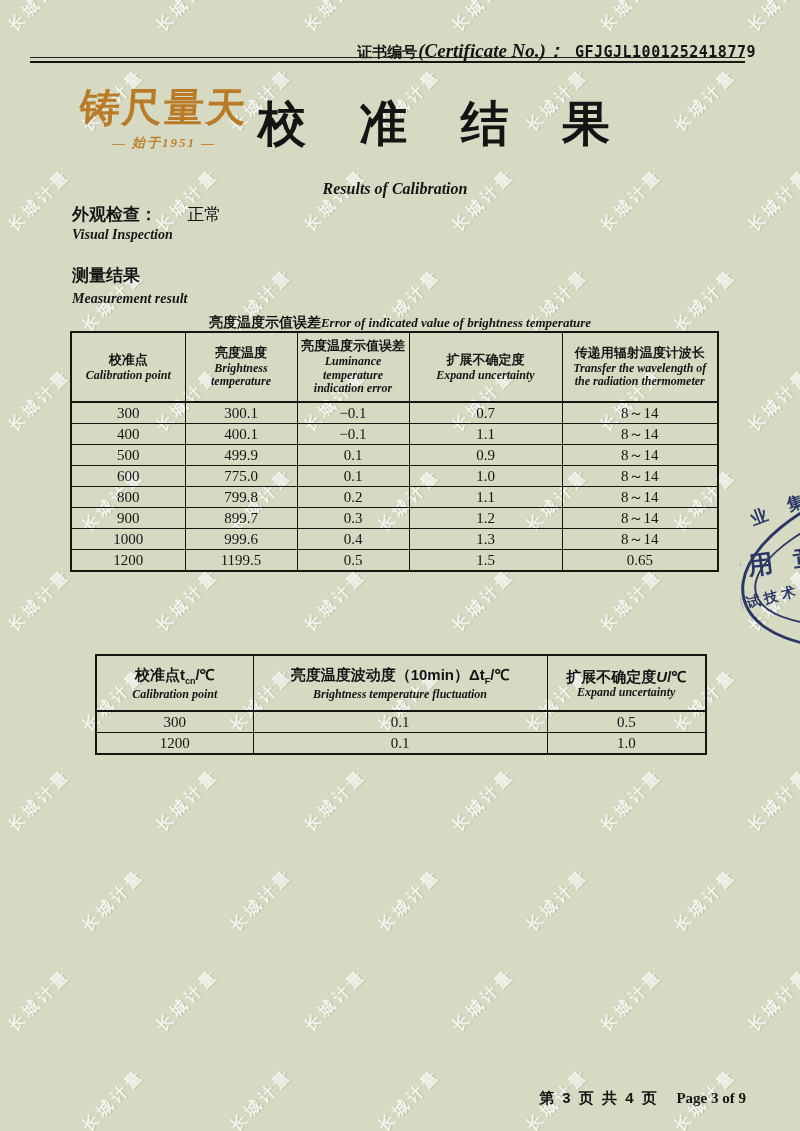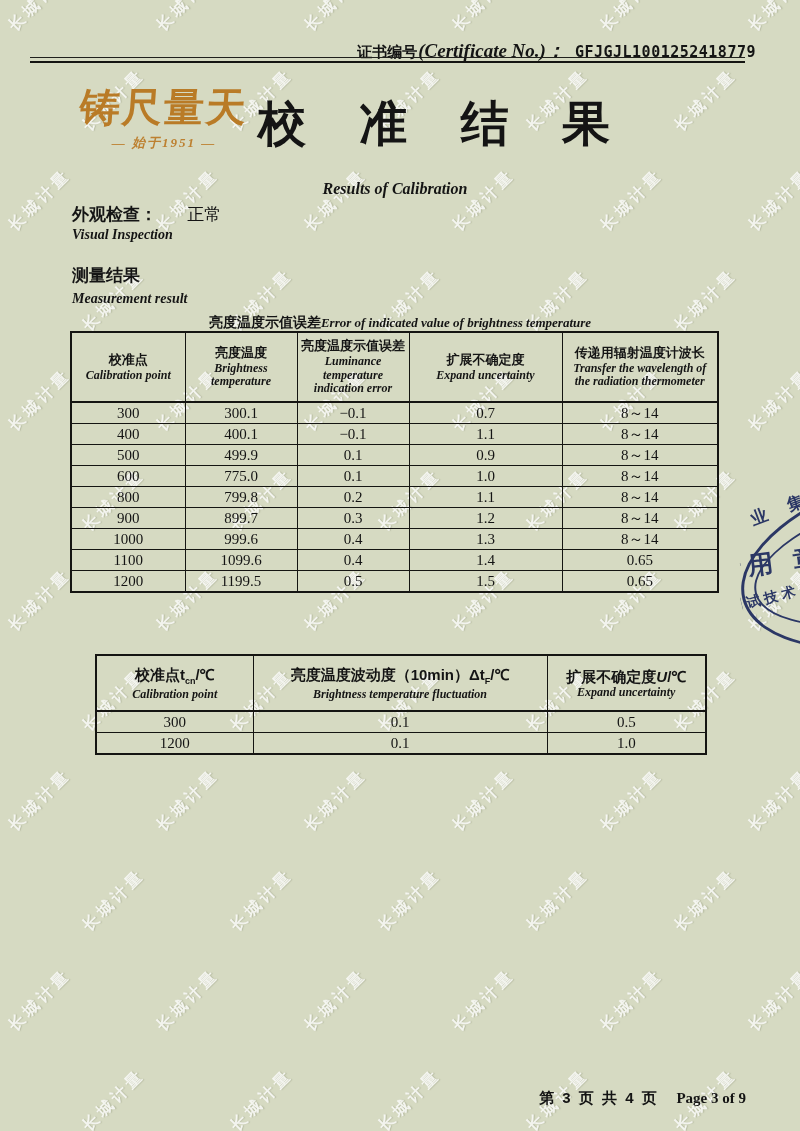--- a/index.html
+++ b/index.html
@@ -261,27 +261,20 @@
           <td>8～14</td>
         </tr>
           <tr>
           <td>1000</td>
           <td>999.6</td>
           <td>0.4</td>
           <td>1.3</td>
           <td>8～14</td>
         </tr>
           <tr>
-          <td>1100</td>
-          <td>1099.6</td>
-          <td>0.4</td>
-          <td>1.4</td>
-          <td>0.65</td>
-        </tr>
-          <tr>
           <td>1200</td>
           <td>1199.5</td>
           <td>0.5</td>
           <td>1.5</td>
           <td>0.65</td>
         </tr>
         </tbody>
     </table>
 
 

